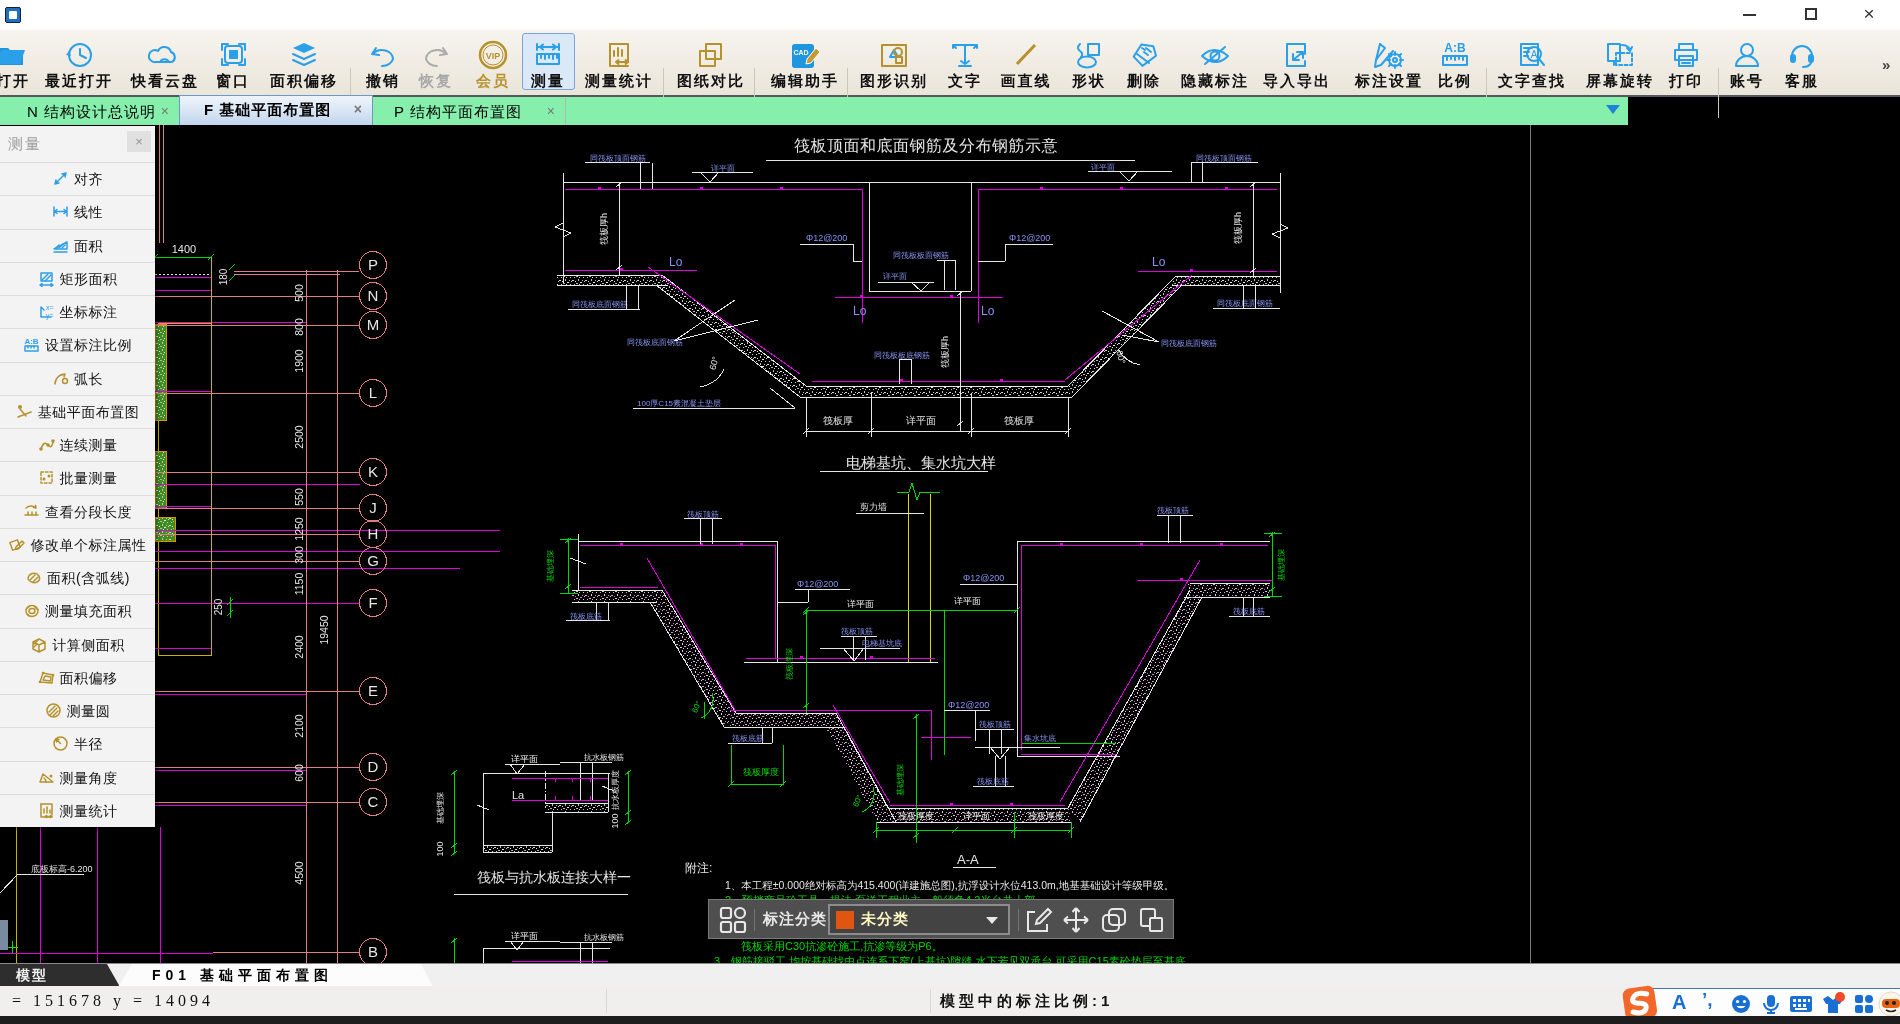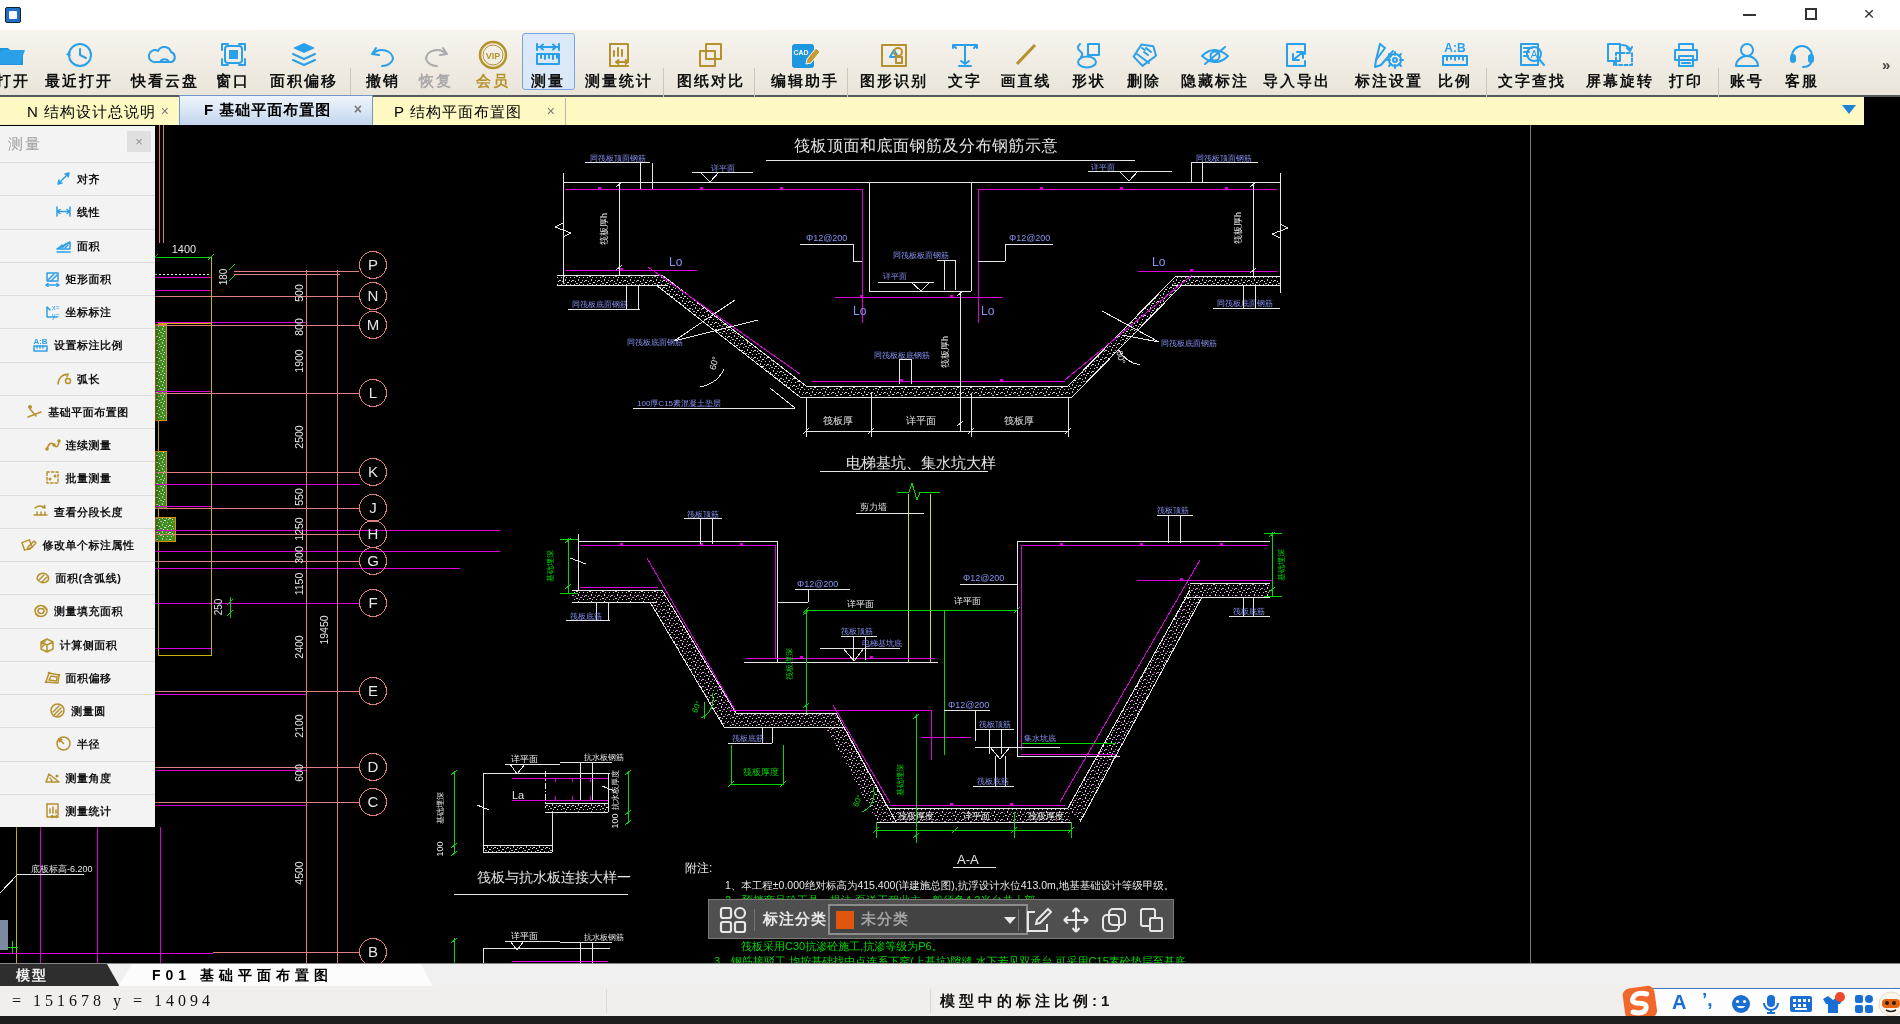--- a/index.html
+++ b/index.html
@@ -15,34 +15,34 @@
 .tbtn svg{position:absolute;top:2px;left:50%;transform:translateX(-50%)}
 .tsep{position:absolute;top:38px;width:1px;height:50px;background:#cdc7ba}
 #selbox{position:absolute;left:522px;top:3px;width:53px;height:57px;background:#dbe8f8;border:1px solid #7aa4dd;border-radius:3px}
 .tbtn{top:8px;width:0}
 .tbtn .lbl{top:34px}
 .ib{stroke:#29a0e9;fill:none;stroke-width:2;stroke-linecap:round;stroke-linejoin:round}
 .ig{stroke:#b6922e;fill:none;stroke-width:2;stroke-linecap:round;stroke-linejoin:round}
 .igr{stroke:#ababab;fill:none;stroke-width:2;stroke-linecap:round;stroke-linejoin:round}
 .pb{stroke:#2e9fe6;fill:none;stroke-width:1.5;stroke-linecap:round;stroke-linejoin:round}
 .pg{stroke:#b6922e;fill:none;stroke-width:1.5;stroke-linecap:round;stroke-linejoin:round}
-#tabrow{position:absolute;left:0;top:97px;width:1864px;height:28px;background:#fef9c3}
+#tabrow{position:absolute;left:0;top:97px;width:1628px;height:28px;background:#86efac}
 .tab{position:absolute;top:1px;height:29px;font-size:15px;color:#000}
 .tab .x{position:absolute;top:5px;right:10px;color:#777;font-size:14px}
 #tab2{left:179px;top:-2px;width:194px;height:30px;background:linear-gradient(#eff4fb 0%,#dce8f6 45%,#c2d4ec 100%);border:1px solid #6f98c9;border-bottom:none;font-weight:bold}
 #canvas{position:absolute;left:0;top:125px;width:1900px;height:838px;background:#000}
 #mpanel{position:absolute;left:0;top:126px;width:155px;height:701px;background:#f3f3f3;box-shadow:2px 2px 4px rgba(0,0,0,.45);font-size:15px}
 #mpanel .hd{position:absolute;left:0;top:0;width:155px;height:36px;color:#9b9b9b}
 #mpanel .hd span{position:absolute;left:8px;top:9px;letter-spacing:2px}
 #mpanel .cls{position:absolute;right:4px;top:5px;width:24px;height:21px;background:#e0e0e0;color:#909090;text-align:center;line-height:21px;font-size:13px}
 .mrow{position:absolute;left:0;width:155px;height:34px;border-top:1px solid #dcdcdc;text-align:center;color:#141414}
 .mrow .ic{display:inline-block;vertical-align:middle;margin-right:5px;margin-top:-3px}
-.mrow .tx{display:inline-block;vertical-align:middle;line-height:33px;letter-spacing:0.5px;font-size:11px;font-weight:bold}
+.mrow .tx{display:inline-block;vertical-align:middle;line-height:33px;letter-spacing:0.5px;font-size:14px;font-weight:normal}
 #floatbar{position:absolute;left:708px;top:899px;width:466px;height:40px;background:#4f4f4f;border:1px solid #7a7a7a}
-#fdrop{position:absolute;left:119px;top:4px;width:200px;height:31px;background:#434343;border:2px solid #8c8c8c;color:#a3a3a3;font-size:15px}
+#fdrop{position:absolute;left:119px;top:4px;width:182px;height:31px;background:#434343;border:2px solid #8c8c8c;color:#fef9c3;font-size:15px}
 #bottabs{position:absolute;left:0;top:963px;width:1900px;height:23px;background:#f0f0f0;border-top:1px solid #888}
 #btdark{position:absolute;left:0;top:0;width:120px;height:23px;background:#2e2e2e;clip-path:polygon(0 0,107px 0,120px 23px,0 23px)}
 #btdark span{position:absolute;left:16px;top:3px;color:#f2f2f2;font-size:14px;letter-spacing:2px;font-weight:bold}
 #btwhite{position:absolute;left:118px;top:0;width:315px;height:23px;background:#fcfcfc;clip-path:polygon(14px 0,303px 0,315px 23px,0 23px);border-bottom:1px solid #bbb}
 #btwhite span{position:absolute;left:34px;top:3px;color:#000;font-size:14px;letter-spacing:5px;font-weight:bold}
 #statusbar{position:absolute;left:0;top:986px;width:1900px;height:30px;background:#f0efed;color:#111;font-size:15px}
 #bstrip{position:absolute;left:0;top:1016px;width:1900px;height:8px;background:#1d1d1d}
 .ssep{position:absolute;top:3px;width:1px;height:24px;background:#d8d8d6}
 #tray{position:absolute;left:1634px;top:2px;width:266px;height:31px;background:#fdfdfd;border-top:1px solid #3a78c3;border-bottom:1px solid #3a78c3}
 </style></head>

